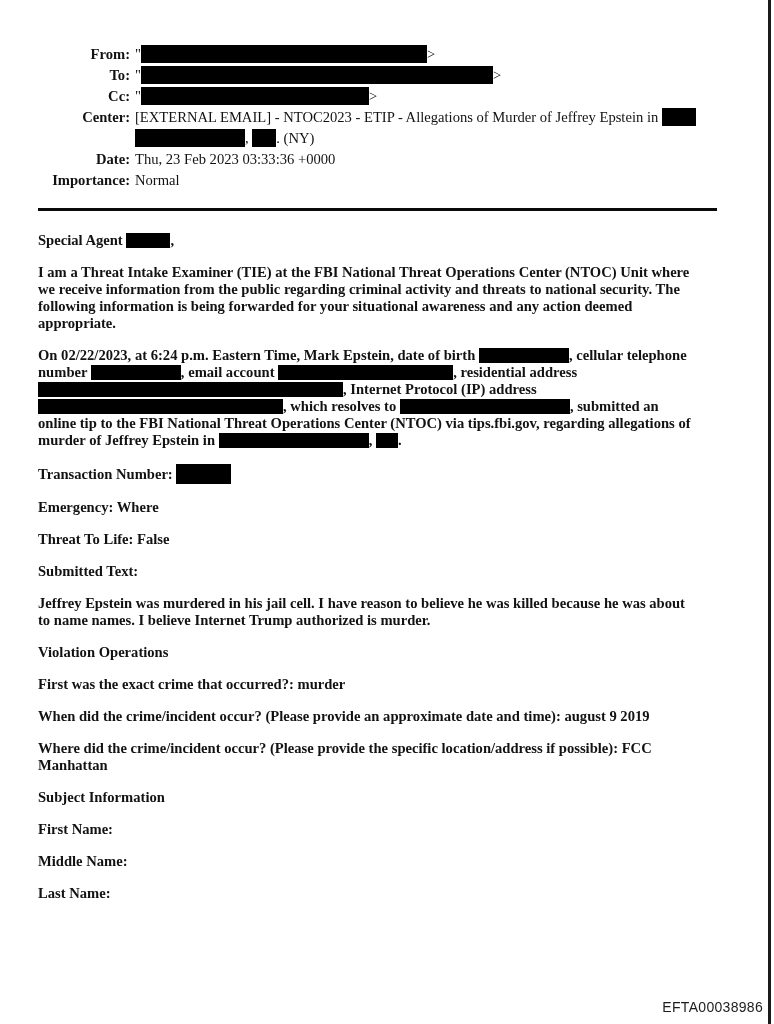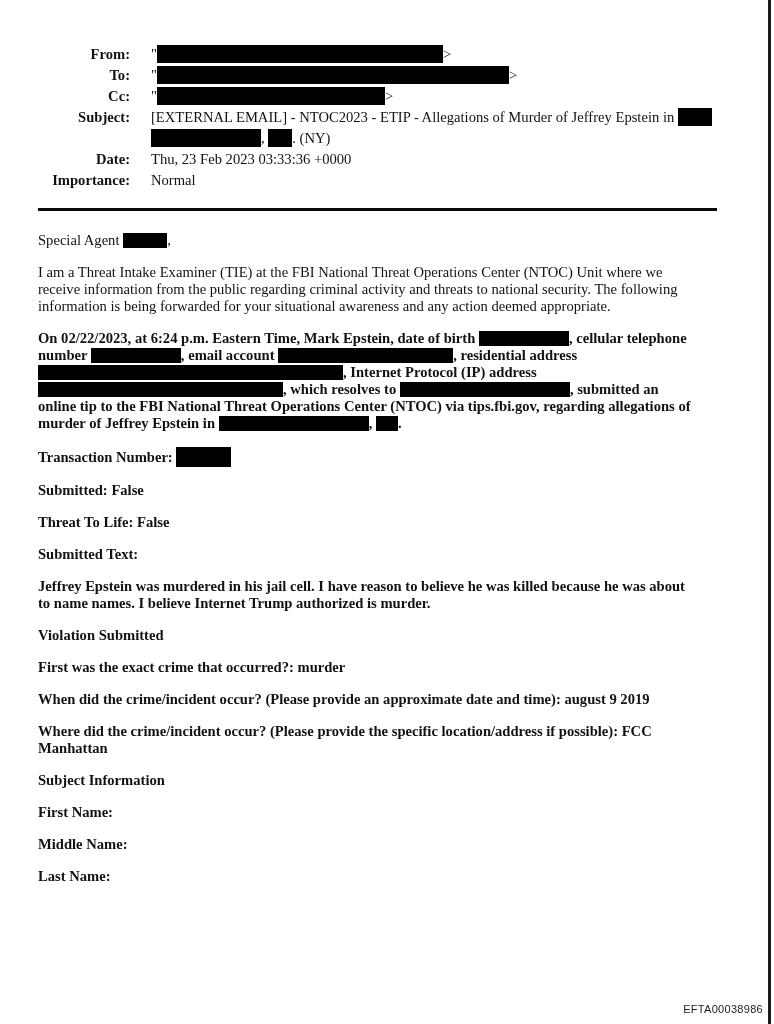--- a/index.html
+++ b/index.html
@@ -26,21 +26,21 @@
     height: 1024px;
     background: #1a1a1a;
   }
   .content {
     padding: 44px 57px 0 38px;
   }
   
   .email-header {
     display: grid;
     grid-template-columns: 92px 1fr;
-    column-gap: 21px;
+    column-gap: 5px;
     line-height: 21px;
   }
   .hl {
     font-weight: bold;
     text-align: right;
     white-space: nowrap;
   }
   .hv { text-align: left; }
   
   .redact-h {
@@ -62,30 +62,31 @@
   
   .rule {
     height: 3px;
     background: #0a0a0a;
     margin: 17px 0 0 0;
   }
   
   .body p {
     margin: 15px 20px 15px 0;
     line-height: 17px;
+    font-weight: bold;
   }
   .body p.salutation { margin-top: 21px; }
   .bold { font-weight: bold; }
   
   .bates {
     position: absolute;
     right: 11px;
     bottom: 9px;
     font-family: "Liberation Sans", "DejaVu Sans", sans-serif;
-    font-size: 11px;
+    font-size: 14px;
     color: #1c1c1c;
     letter-spacing: 0.3px;
   }
 </style>
 </head>
 <body>
 
 <div class="page">
   <div class="scan-line"></div>
 
@@ -94,21 +95,21 @@
     <div class="email-header">
       <div class="hl">From:</div>
       <div class="hv"><span>"</span><span class="redact-h" style="width:286px"></span><span>&gt;</span></div>
 
       <div class="hl">To:</div>
       <div class="hv"><span>"</span><span class="redact-h" style="width:352px"></span><span>&gt;</span></div>
 
       <div class="hl">Cc:</div>
       <div class="hv"><span>"</span><span class="redact-h" style="width:228px"></span><span>&gt;</span></div>
 
-      <div class="hl">Subject:</div>
+      <div class="hl">Center:</div>
       <div class="hv"><span>[EXTERNAL EMAIL] - NTOC2023 - ETIP - Allegations of Murder of Jeffrey Epstein in </span><span class="redact-h" style="width:34px"></span><span class="redact-h" style="width:110px"></span><span>, </span><span class="redact-h" style="width:24px"></span><span>. (NY)</span></div>
 
       <div class="hl">Date:</div>
       <div class="hv">Thu, 23 Feb 2023 03:33:36 +0000</div>
 
       <div class="hl">Importance:</div>
       <div class="hv">Normal</div>
     </div>
 
     <div class="rule"></div>
@@ -118,29 +119,29 @@
       <p class="salutation"><span>Special Agent </span><span class="redact" style="width:44px"></span><span>,</span></p>
 
       <p>I am a Threat Intake Examiner (TIE) at the FBI National Threat Operations Center (NTOC) Unit where we receive information from the public regarding criminal activity and threats to national security. The following information is being forwarded for your situational awareness and any action deemed appropriate.</p>
 
       <p class="bold"><span>On 02/22/2023, at 6:24 p.m. Eastern Time, Mark Epstein, date of birth </span><span class="redact" style="width:90px"></span><span>, cellular telephone number </span><span class="redact" style="width:90px"></span><span>, email account </span><span class="redact" style="width:175px"></span><span>, residential address </span><span class="redact" style="width:120px"></span><span class="redact" style="width:185px"></span><span>, Internet Protocol (IP) address </span><span class="redact" style="width:245px"></span><span>, which resolves to </span><span class="redact" style="width:170px"></span><span>, submitted an online tip to the FBI National Threat Operations Center (NTOC) via tips.fbi.gov, regarding allegations of murder of Jeffrey Epstein in </span><span class="redact" style="width:150px"></span><span>, </span><span class="redact" style="width:22px"></span><span>.</span></p>
 
 
       <p class="bold"><span>Transaction Number: </span><span class="redact tall" style="width:55px"></span></p>
 
 
-      <p class="bold">Submitted: False</p>
+      <p class="bold">Emergency: Where</p>
 
       <p class="bold">Threat To Life: False</p>
 
       <p class="bold">Submitted Text:</p>
 
       <p class="bold">Jeffrey Epstein was murdered in his jail cell. I have reason to believe he was killed because he was about to name names. I believe Internet Trump authorized is murder.</p>
 
-      <p class="bold">Violation Submitted</p>
+      <p class="bold">Violation Operations</p>
 
       <p class="bold">First was the exact crime that occurred?: murder</p>
 
       <p class="bold">When did the crime/incident occur? (Please provide an approximate date and time): august 9 2019</p>
 
       <p class="bold">Where did the crime/incident occur? (Please provide the specific location/address if possible): FCC Manhattan</p>
 
       <p class="bold">Subject Information</p>
 
       <p class="bold">First Name:</p>

